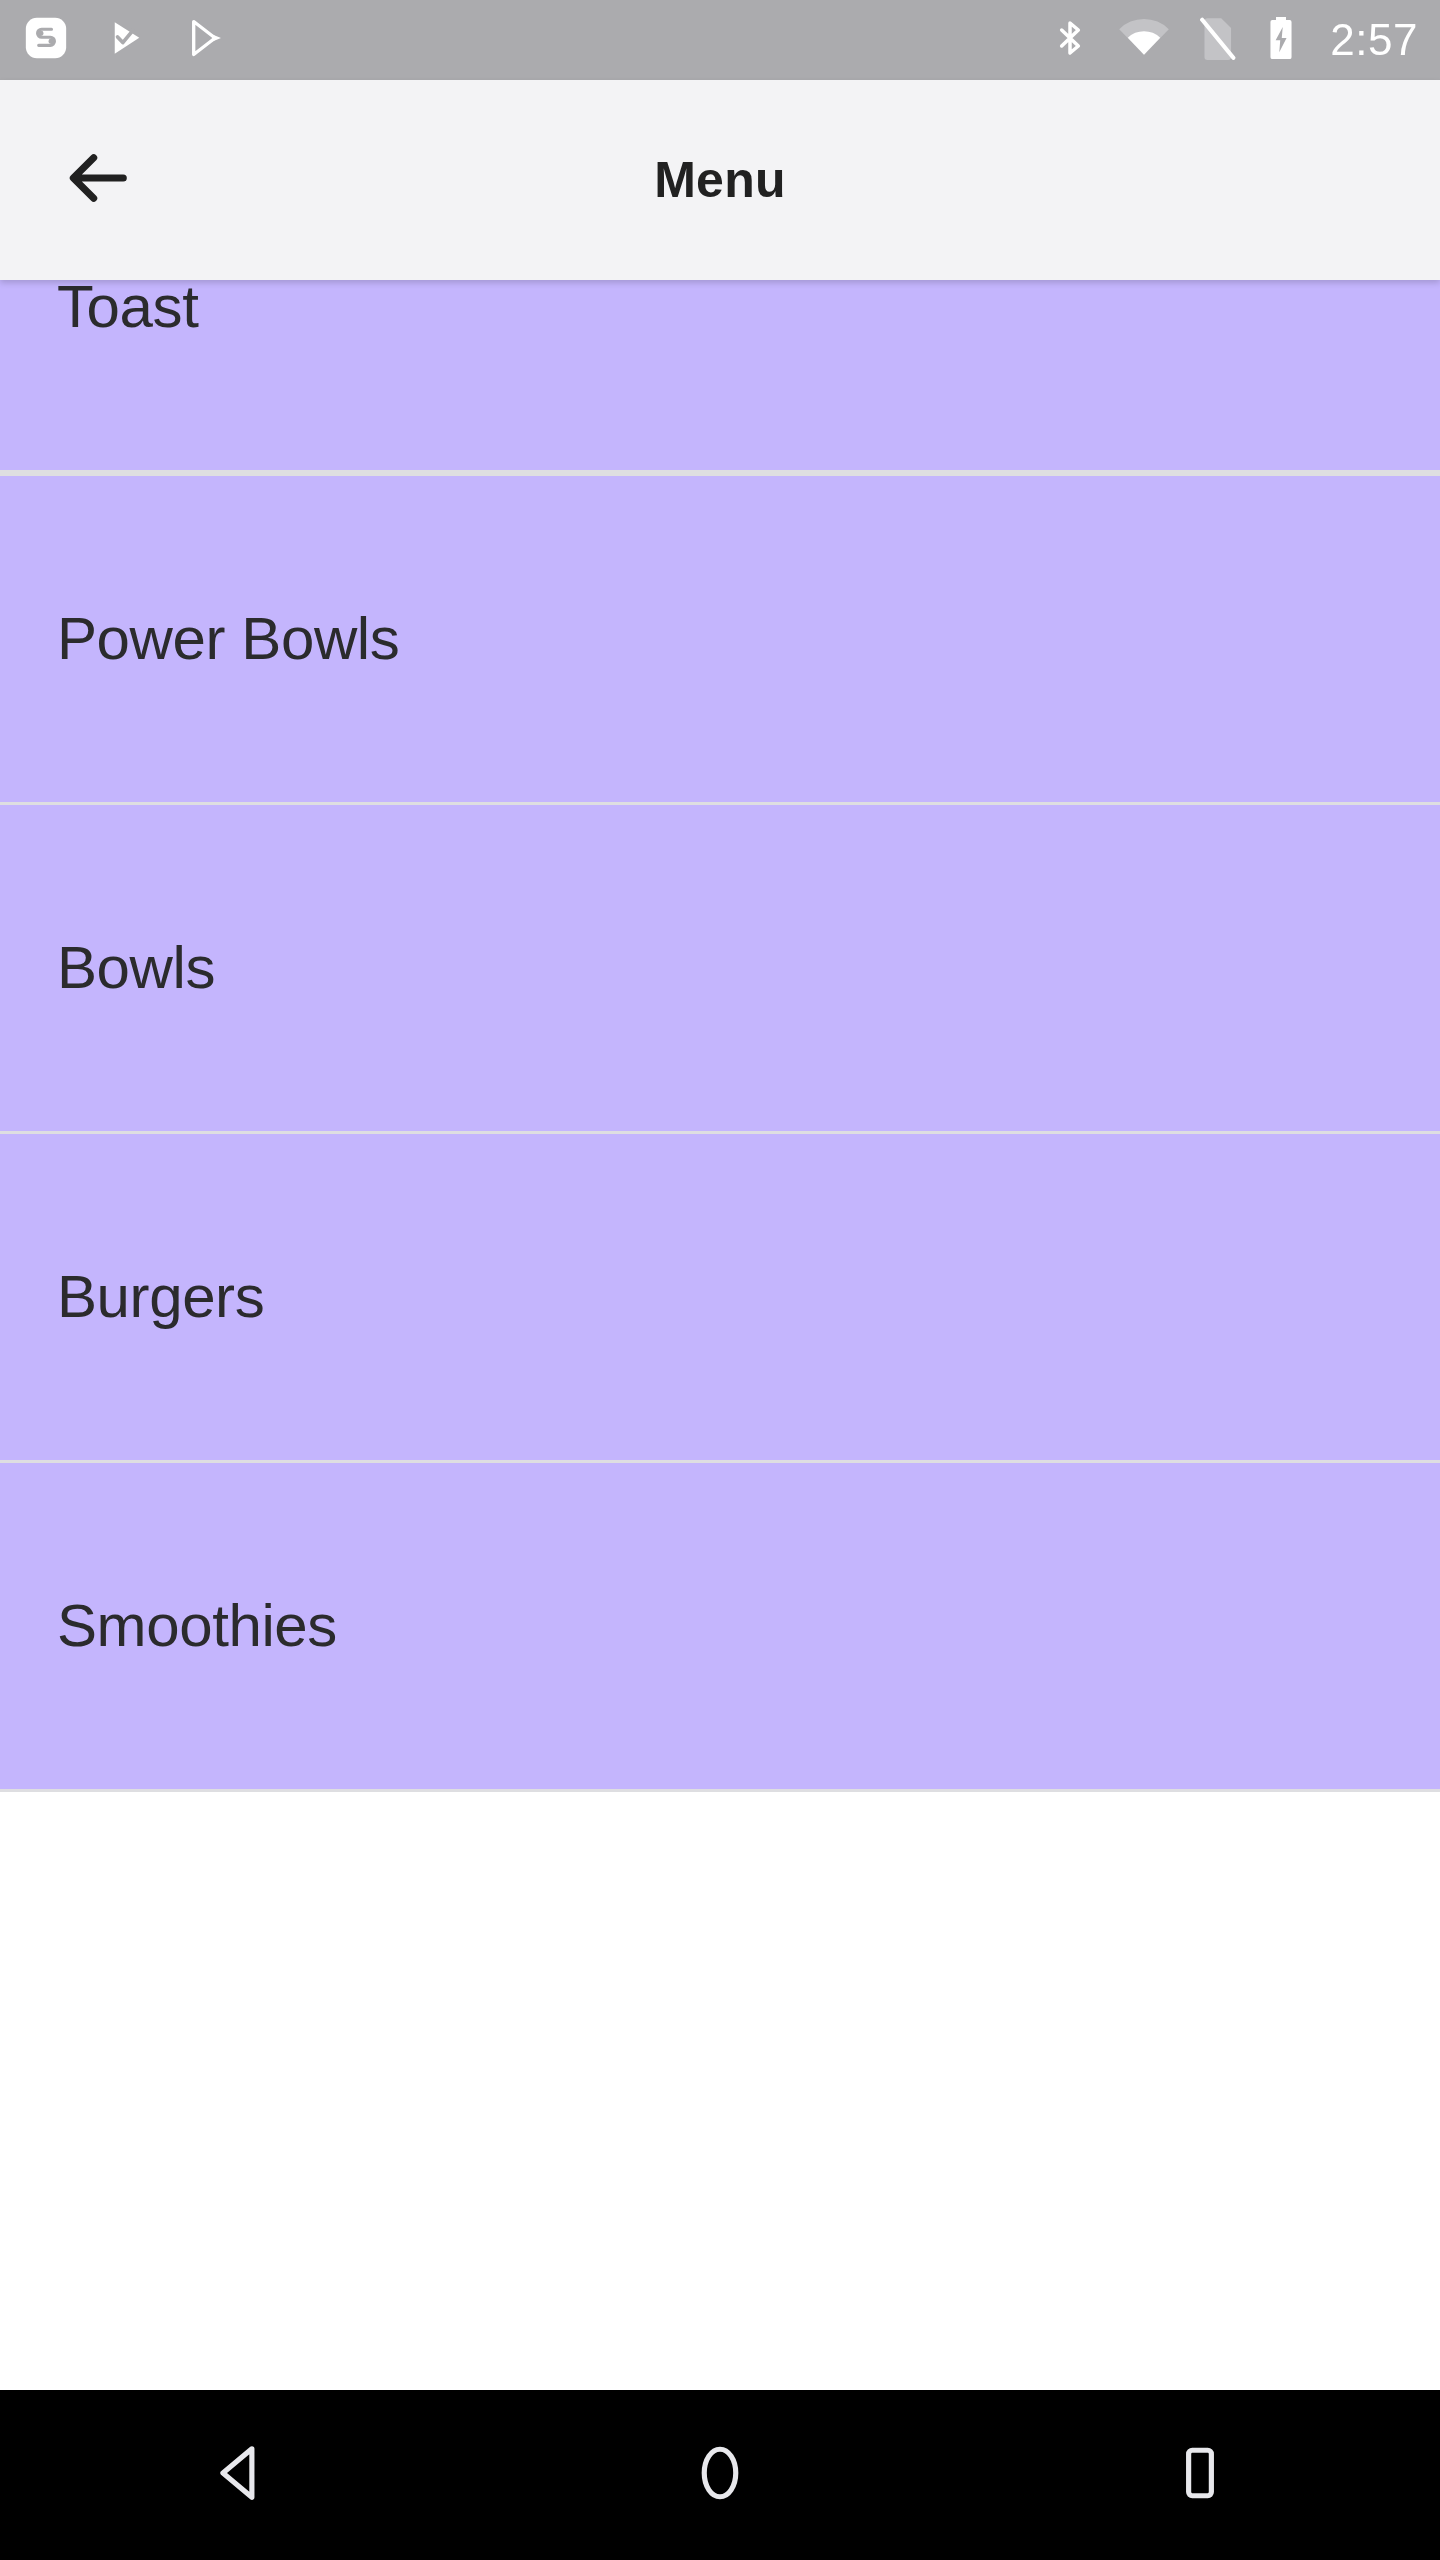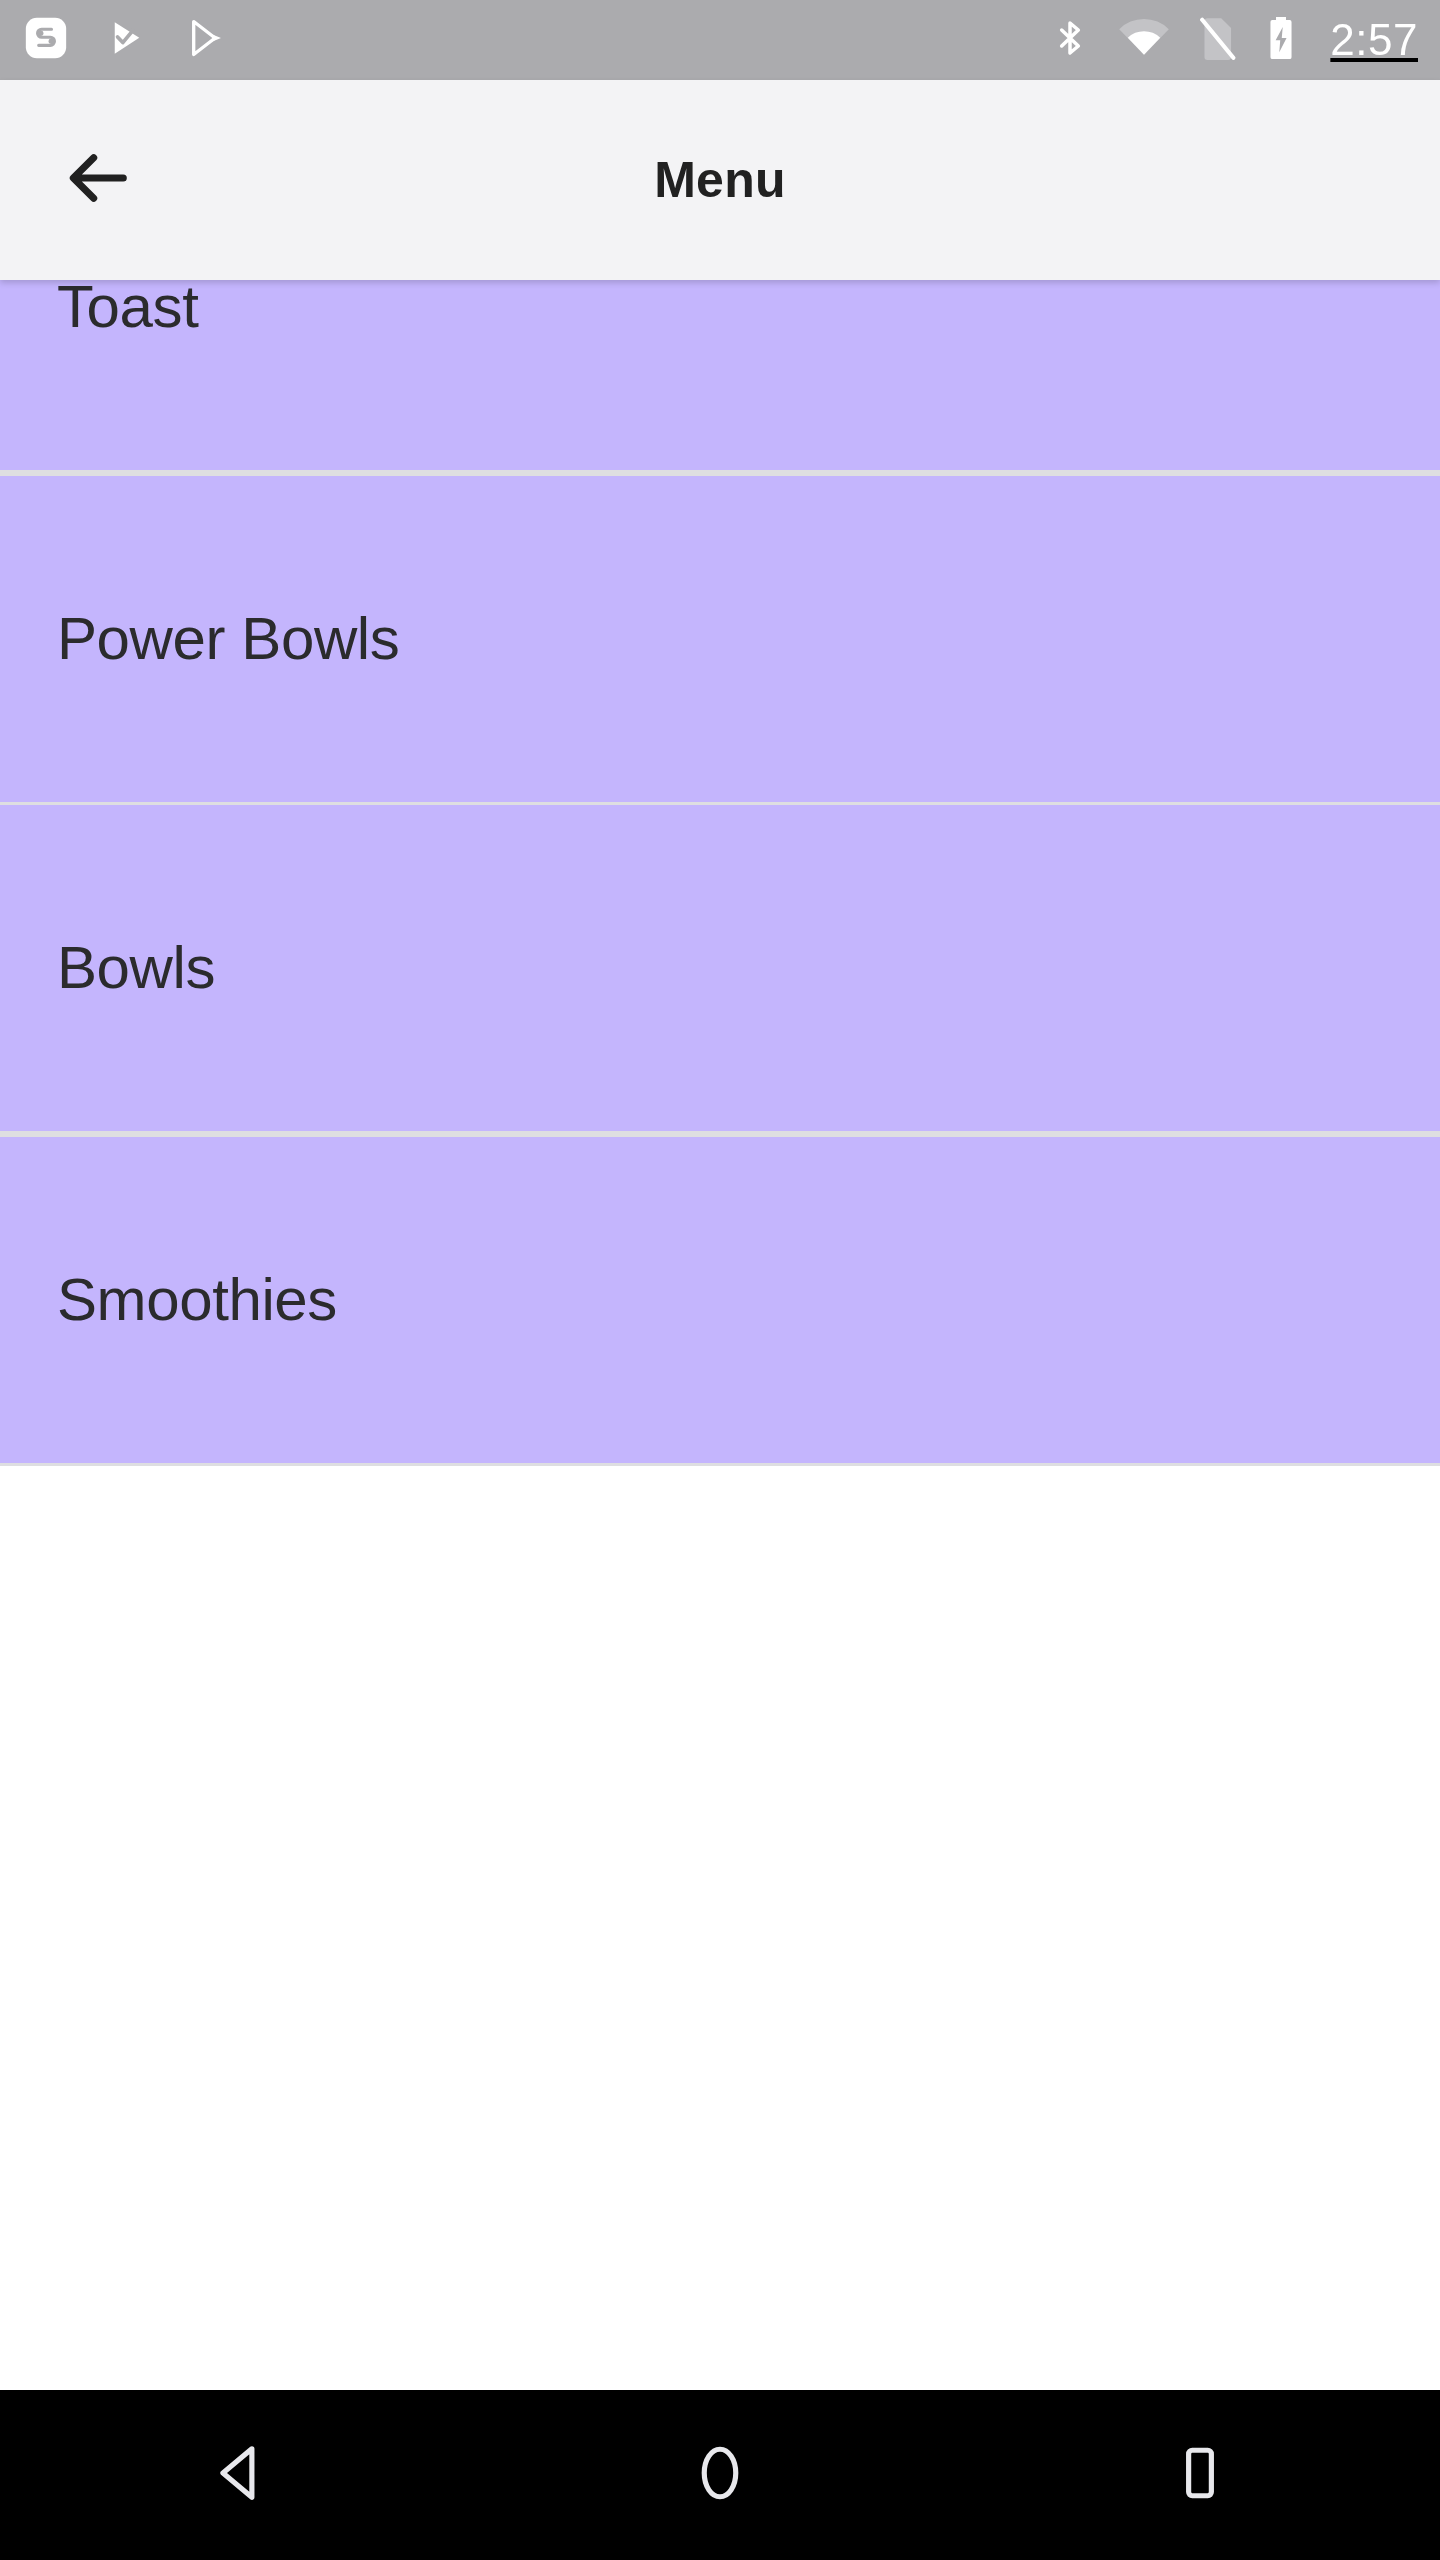--- a/index.html
+++ b/index.html
@@ -14,21 +14,21 @@
   
   #status-bar {
     position:absolute; top:0; left:0;
     width:1440px; height:80px;
     background:#ababae;
     display:flex; align-items:center;
     justify-content:space-between;
     padding:0 22px 0 24px;
   }
   #status-left { display:flex; align-items:center; gap:38px; }
-  #status-right { display:flex; align-items:center; gap:28px;text-decoration:underline; }
+  #status-right { display:flex; align-items:center; gap:28px; }
   .sicon { display:block; }
 
   #status-clock {
     color:#ffffff;
     font-size:44px;
     font-weight:400;
     letter-spacing:0.5px;
     margin-left:4px;
     line-height:1;
   }
@@ -207,20 +207,23 @@
     <div class="menu-row">
       <div class="menu-row-label">Power Bowls</div>
     </div>
     <div class="menu-divider"></div>
 
     <div class="menu-row">
       <div class="menu-row-label">Bowls</div>
     </div>
     <div class="menu-divider"></div>
 
+    <div class="menu-row">
+      <div class="menu-row-label">Burgers</div>
+    </div>
     <div class="menu-divider"></div>
 
     <div class="menu-row">
       <div class="menu-row-label">Smoothies</div>
     </div>
     <div class="menu-divider"></div>
 
 
   </div>
 </div>

